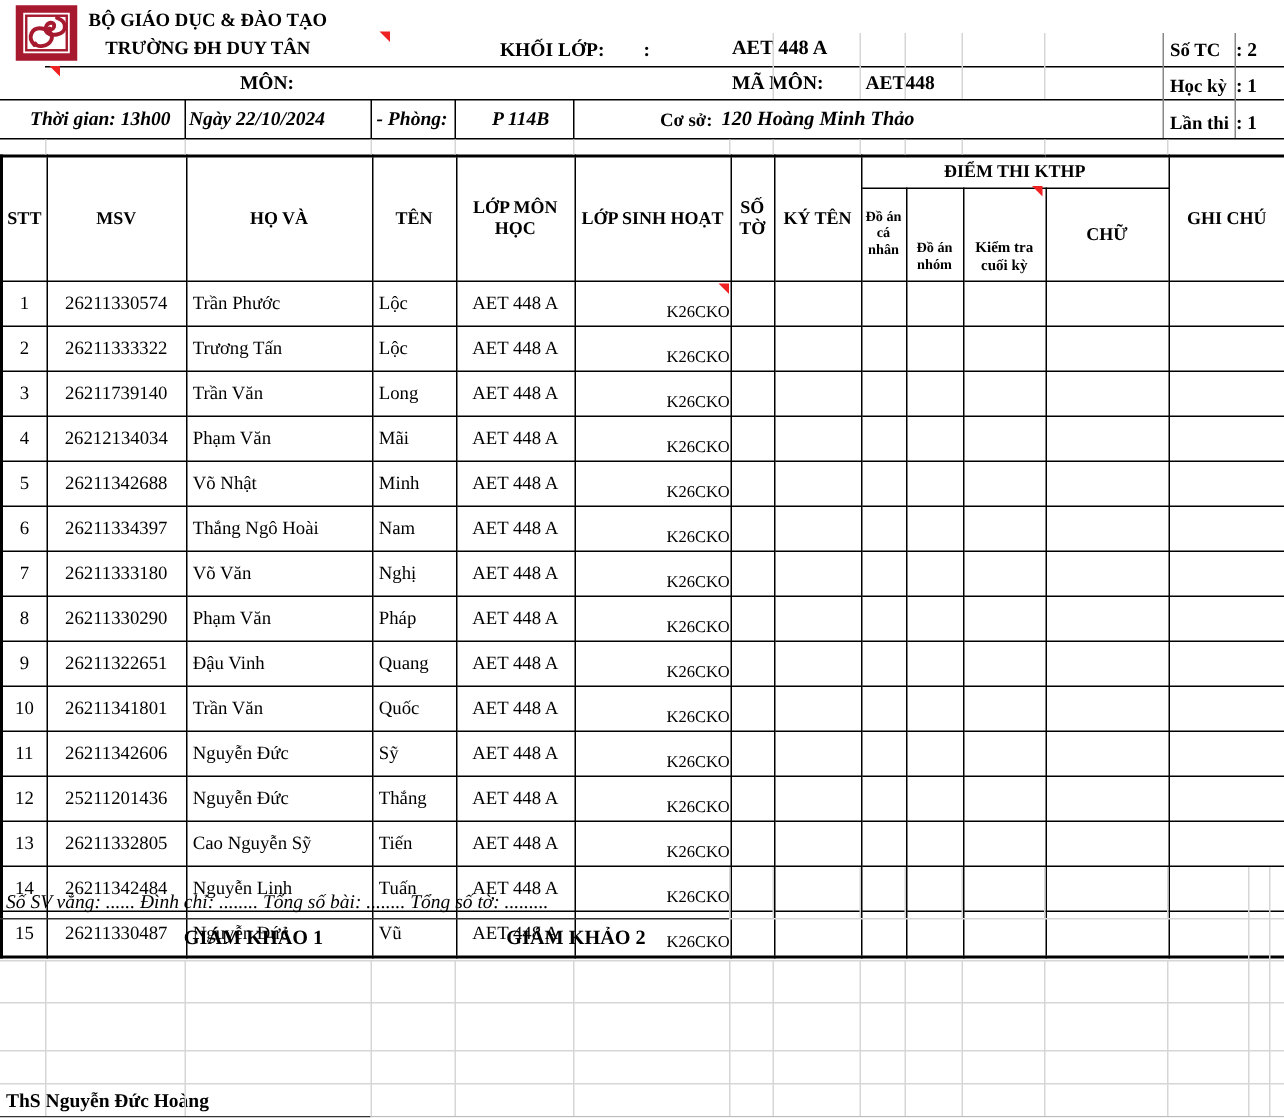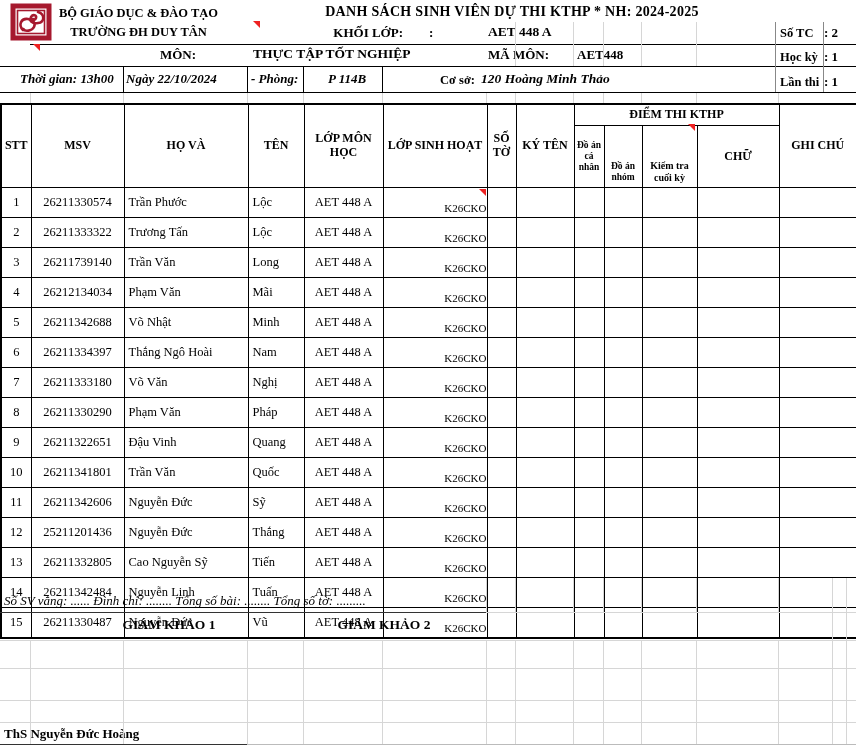--- a/index.html
+++ b/index.html
@@ -33,30 +33,28 @@
 
   <svg style="position:absolute;left:9px;top:2px;width:46px;height:42px" viewBox="0 0 46 42">
     <rect x="4" y="4" width="36" height="32" fill="none" stroke="#A6192E" stroke-width="5"></rect>
     <rect x="8.5" y="8.5" width="27" height="23" fill="none" stroke="#A6192E" stroke-width="1.6"></rect>
     <path d="M 29 10 C 36 12 36 20 29 21 C 23 22 20 19 22 15 C 24 12 28 13 27 16 C 26.3 18 24 18 24 17" fill="none" stroke="#A6192E" stroke-width="2.6" stroke-linecap="round"></path>
     <path d="M 14 28 C 9 23 12 16 19 17 C 24 18 27 21 25 25 C 23 29 16 30 14.5 27" fill="none" stroke="#A6192E" stroke-width="2.6" stroke-linecap="round"></path>
   </svg>
 
   <div class="abs b ctr" style="left:30px;top:4px;width:217px;font-size:12.5px">BỘ GIÁO DỤC &amp; ĐÀO TẠO</div>
   <div class="abs b ctr" style="left:30px;top:23px;width:217px;font-size:12.5px">TRƯỜNG ĐH DUY TÂN</div>
-  <div class="abs b ctr" style="left:284px;top:3px;width:456px;font-size:14px;letter-spacing:.3px">DANH SÁCH SINH VIÊN DỰ THI KTHP * NH: 2024-2025</div>
 
   <div class="abs b rt" style="left:300px;top:24px;width:103px;font-size:13px">KHỐI LỚP:</div>
   <div class="abs b" style="left:429px;top:24px;font-size:13px">:</div>
   <div class="abs b" style="left:488px;top:23px;font-size:13.5px">AET 448 A</div>
   <div class="abs b" style="left:780px;top:24px;font-size:12.5px">Số TC</div>
   <div class="abs b" style="left:824px;top:24px;font-size:13px">: 2</div>
 
   <div class="abs b ctr" style="left:123px;top:46px;width:110px;font-size:13px">MÔN:</div>
-  <div class="abs b" style="left:253px;top:45px;font-size:13.5px">THỰC TẬP TỐT NGHIỆP</div>
   <div class="abs b" style="left:488px;top:46px;font-size:13px">MÃ MÔN:</div>
   <div class="abs b" style="left:577px;top:46px;font-size:13px">AET448</div>
   <div class="abs b" style="left:780px;top:48px;font-size:12.5px">Học kỳ</div>
   <div class="abs b" style="left:824px;top:48px;font-size:13px">: 1</div>
 
   <div class="abs b i" style="left:20px;top:70px;font-size:13px">Thời gian: 13h00</div>
   <div class="abs b i" style="left:126px;top:70px;font-size:13px">Ngày 22/10/2024</div>
   <div class="abs b i" style="left:251px;top:70px;font-size:13px">- Phòng:</div>
   <div class="abs b i" style="left:328px;top:70px;font-size:13px">P 114B</div>
   <div class="abs b rt" style="left:398px;top:71px;width:77px;font-size:12.5px">Cơ sở:</div>

